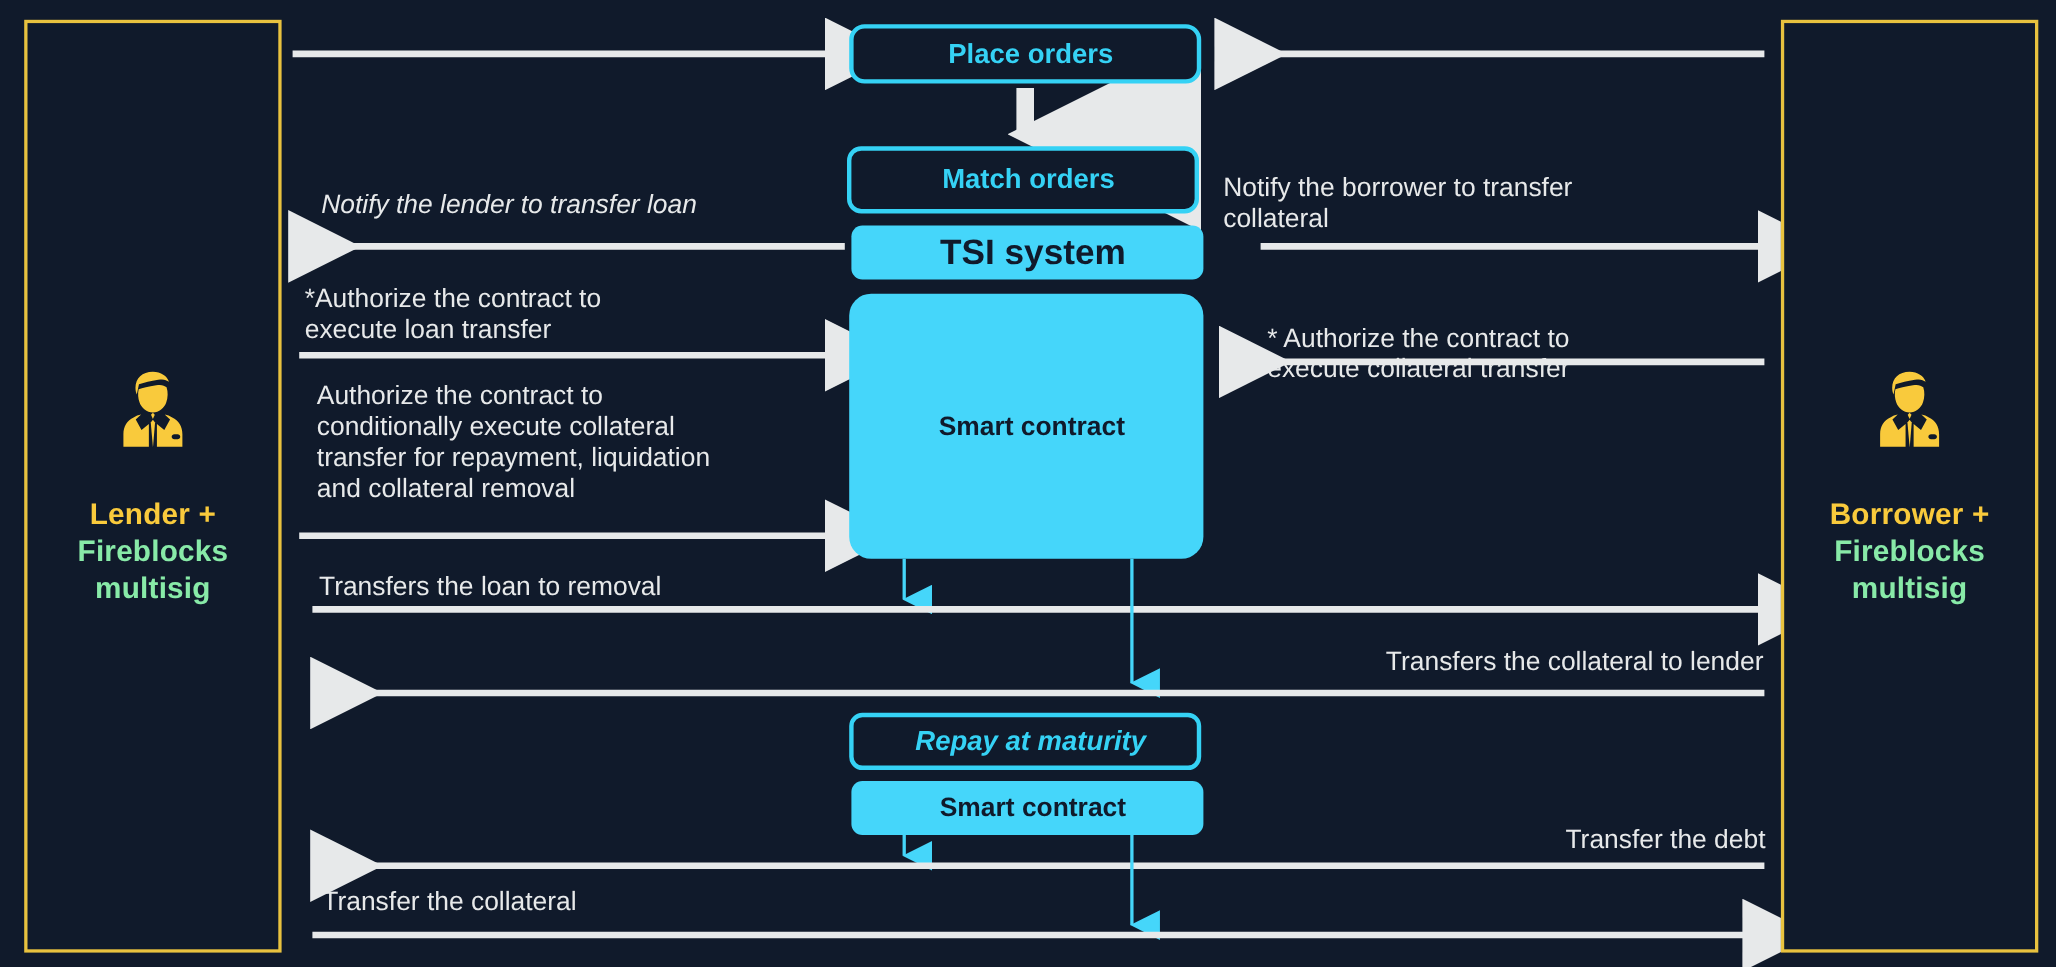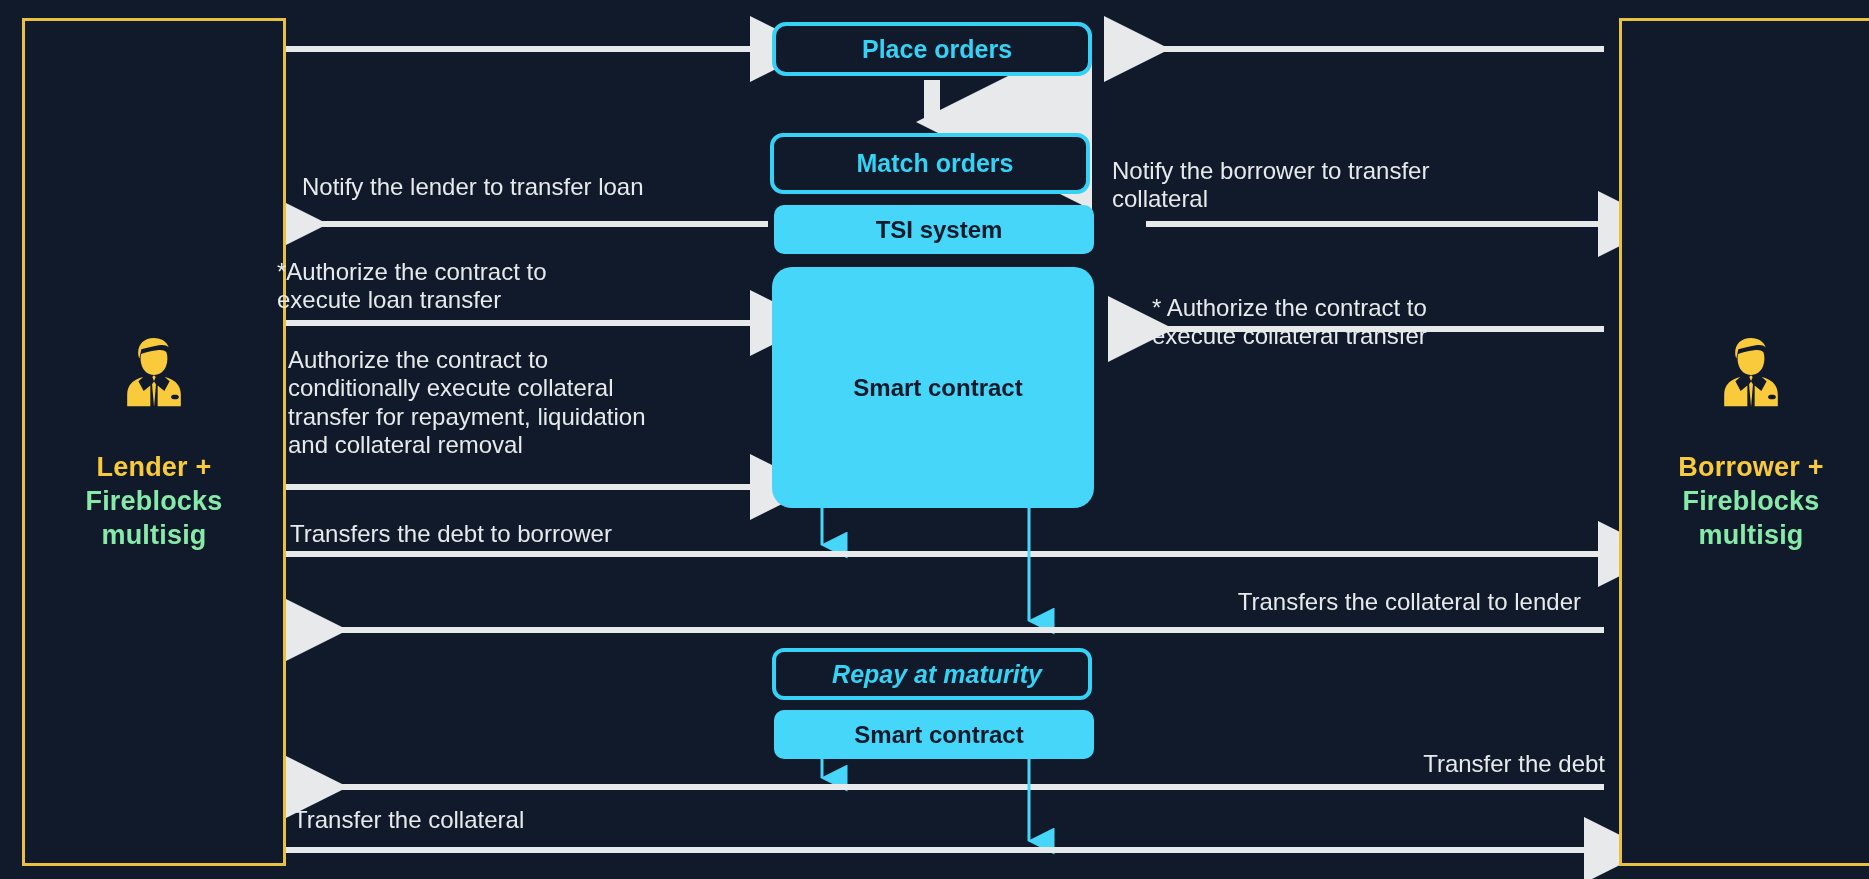--- a/index.html
+++ b/index.html
@@ -13,21 +13,21 @@
     height: 879px;
     background: #101a2b;
     font-family: "Liberation Sans", sans-serif;
     overflow: hidden;
   }
 
   
   .actor {
     position: absolute;
     top: 18px;
-    width: 264px;
+    width: 234px;
     height: 848px;
     border: 3px solid #e8c23f;
     background: #101a2b;
     box-sizing: border-box;
     display: flex;
     flex-direction: column;
     align-items: center;
     justify-content: center;
   }
   .actor.left  { left: 22px; }
@@ -63,21 +63,21 @@
     border-radius: 13px;
   }
   .cbox.solid {
     background: #45d6fa;
     color: #101a2b;
     border-radius: 10px;
   }
 
   #box-place-orders  { left: 772px; top: 22px;  width: 320px; height: 54px; font-size: 25px; border-radius: 14px; }
   #box-match-orders  { left: 770px; top: 133px; width: 320px; height: 61px; font-size: 25px; border-radius: 13px; }
-  #box-tsi-system    { left: 774px; top: 205px; width: 320px; height: 49px; font-size: 24px; }
+  #box-tsi-system    { left: 774px; top: 205px; width: 320px; height: 49px; font-size: 32px; }
   #box-smart-contract-1 { left: 772px; top: 267px; width: 322px; height: 241px; font-size: 24px; border-radius: 20px; }
   #box-repay         { left: 772px; top: 648px; width: 320px; height: 52px; font-size: 25px; border-radius: 12px; font-style: italic; }
   #box-smart-contract-2 { left: 774px; top: 710px; width: 320px; height: 49px; font-size: 24px; }
 
   
   .flabel {
     position: absolute;
     color: #e7e9ea;
     font-size: 24px;
     line-height: 1.18;
@@ -184,37 +184,37 @@
   <div class="cbox outline" id="box-match-orders">Match orders</div>
 
   <div class="cbox solid" id="box-tsi-system">TSI system</div>
 
   <div class="cbox solid" id="box-smart-contract-1">Smart contract</div>
 
   <div class="cbox outline" id="box-repay">Repay at maturity</div>
 
   <div class="cbox solid" id="box-smart-contract-2">Smart contract</div>
 
-  <div class="flabel" style="left:302px; top:173px;">Notify the lender to transfer loan</div>
+  <div class="flabel" style="left:292px; top:173px;font-style:italic;">Notify the lender to transfer loan</div>
 
   <div class="flabel" style="left:1112px; top:157px;">Notify the borrower to transfer
 collateral</div>
 
   <div class="flabel" style="left:277px; top:258px;">*Authorize the contract to
 execute loan transfer</div>
 
   <div class="flabel" style="left:1152px; top:258px;margin-top:36px;">* Authorize the contract to
 execute collateral transfer</div>
 
   <div class="flabel" style="left:288px; top:346px;">Authorize the contract to
 conditionally execute collateral
 transfer for repayment, liquidation
 and collateral removal</div>
 
-  <div class="flabel" style="left:290px; top:520px;">Transfers the debt to borrower</div>
-
-  <div class="flabel r" style="left:1146px; top:588px; width:435px;">Transfers the collateral to lender</div>
+  <div class="flabel" style="left:290px; top:520px;">Transfers the loan to removal</div>
+
+  <div class="flabel r" style="left:1214px; top:588px; width:435px;text-align:center;">Transfers the collateral to lender</div>
 
   <div class="flabel r" style="left:1170px; top:750px; width:435px;">Transfer the debt</div>
 
   <div class="flabel" style="left:293px; top:806px;">Transfer the collateral</div>
 
 </div>
 
 </body></html>

